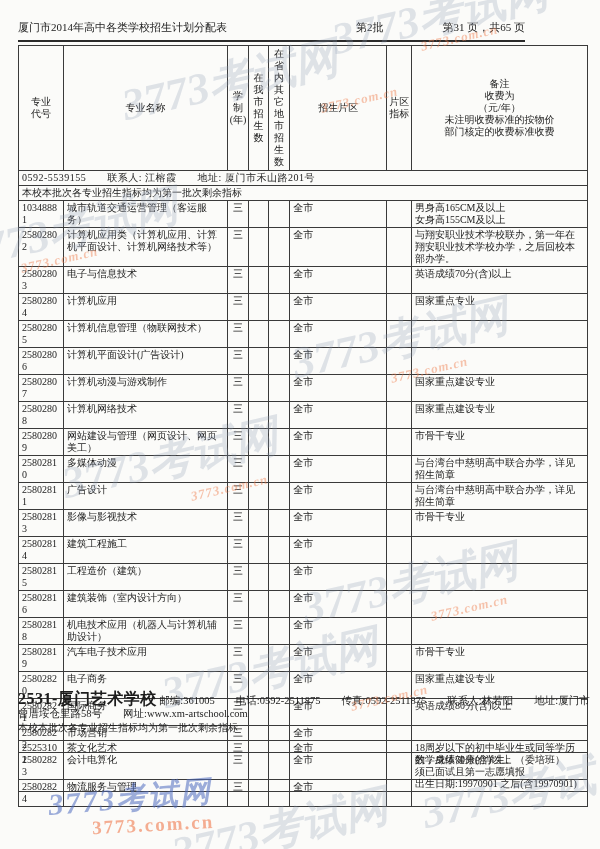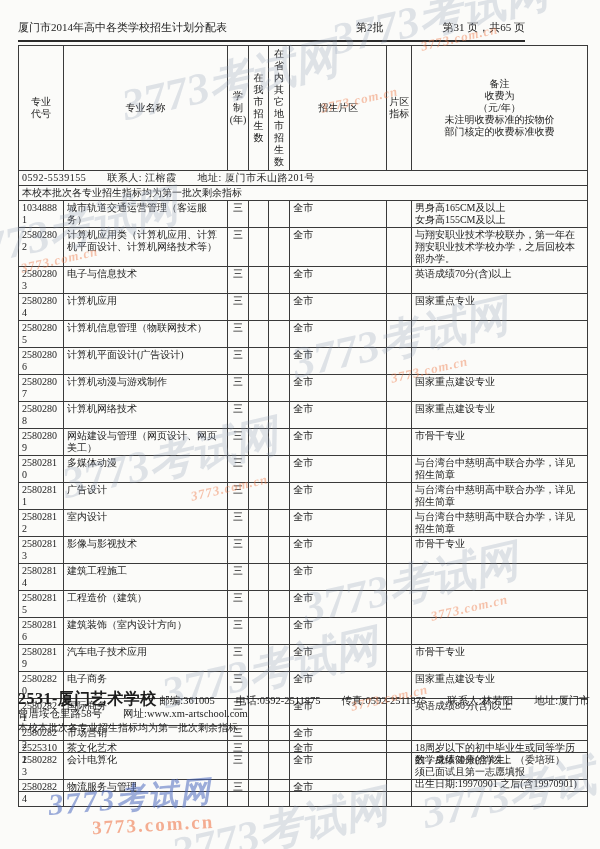--- a/index.html
+++ b/index.html
@@ -218,30 +218,20 @@
             <td class="c-code">25802811</td>
             <td class="c-name">广告设计</td>
             <td class="c-years">三</td>
             <td class="c-local"></td>
             <td class="c-province"></td>
             <td class="c-district">全市</td>
             <td class="c-quota"></td>
             <td class="c-remark">与台湾台中慈明高中联合办学，详见招生简章</td>
           </tr>
           <tr>
-            <td class="c-code">25802812</td>
-            <td class="c-name">室内设计</td>
-            <td class="c-years">三</td>
-            <td class="c-local"></td>
-            <td class="c-province"></td>
-            <td class="c-district">全市</td>
-            <td class="c-quota"></td>
-            <td class="c-remark">与台湾台中慈明高中联合办学，详见招生简章</td>
-          </tr>
-          <tr>
             <td class="c-code">25802813</td>
             <td class="c-name">影像与影视技术</td>
             <td class="c-years">三</td>
             <td class="c-local"></td>
             <td class="c-province"></td>
             <td class="c-district">全市</td>
             <td class="c-quota"></td>
             <td class="c-remark">市骨干专业</td>
           </tr>
           <tr>
@@ -260,20 +250,30 @@
             <td class="c-years">三</td>
             <td class="c-local"></td>
             <td class="c-province"></td>
             <td class="c-district">全市</td>
             <td class="c-quota"></td>
             <td class="c-remark"></td>
           </tr>
           <tr>
             <td class="c-code">25802816</td>
             <td class="c-name">建筑装饰（室内设计方向）</td>
+            <td class="c-years">三</td>
+            <td class="c-local"></td>
+            <td class="c-province"></td>
+            <td class="c-district">全市</td>
+            <td class="c-quota"></td>
+            <td class="c-remark"></td>
+          </tr>
+          <tr>
+            <td class="c-code">25802818</td>
+            <td class="c-name">机电技术应用（机器人与计算机辅助设计）</td>
             <td class="c-years">三</td>
             <td class="c-local"></td>
             <td class="c-province"></td>
             <td class="c-district">全市</td>
             <td class="c-quota"></td>
             <td class="c-remark"></td>
           </tr>
           <tr>
             <td class="c-code">25802819</td>
             <td class="c-name">汽车电子技术应用</td>

